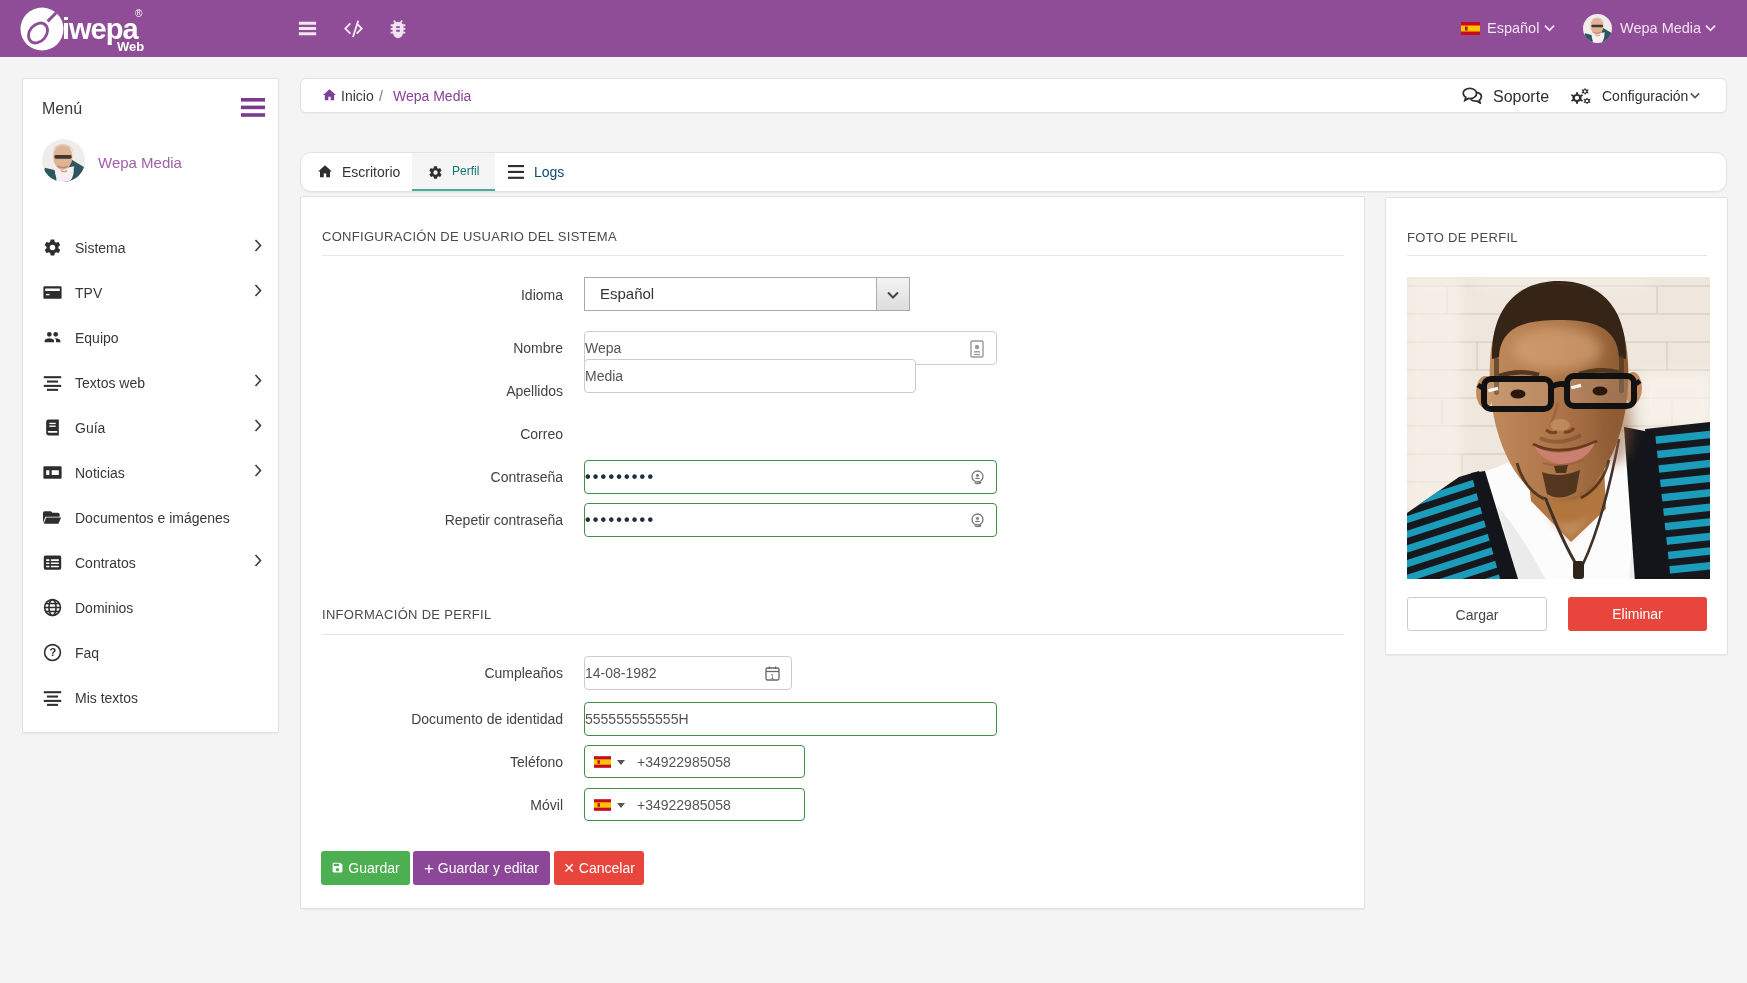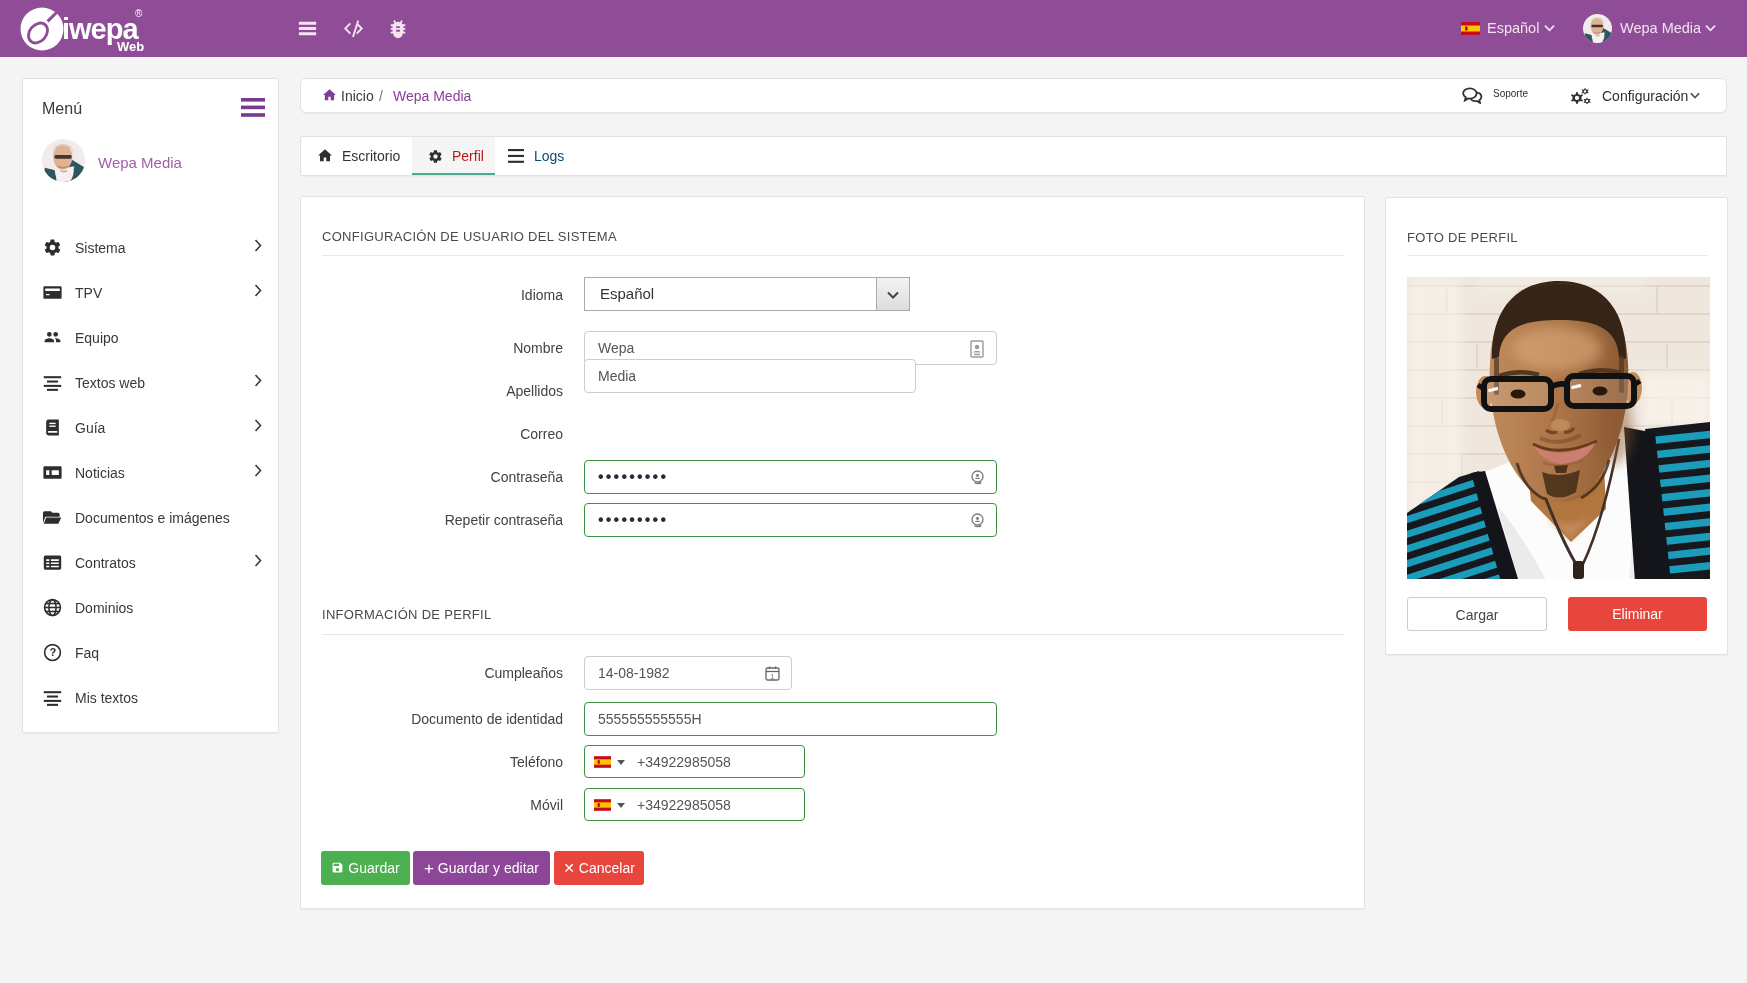--- a/index.html
+++ b/index.html
@@ -11,27 +11,27 @@
 #nav{position:absolute;left:0;top:0;width:1747px;height:57px;background:#8e4d96}
 #nav .nico{position:absolute;top:17px;color:#f4e3f2}
 
 #side{left:22px;top:78px;width:255px;height:653px}
 .mitem{position:absolute;left:0;width:255px;height:45px}
 .mitem .mic{position:absolute;left:20px;top:13px;width:19px;height:19px;color:#2e2e2e}
 .mitem .mtx{position:absolute;left:52px;top:15px;font-size:14px;color:#383838}
 .mitem .chv{position:absolute;right:16px;top:14px;color:#444;font-size:14px}
 
 #crumb{left:300px;top:78px;width:1425px;height:33px;border-radius:6px}
-#tabs{left:300px;top:136px;width:1425px;height:38px;border-radius:2px}
+#tabs{left:300px;top:152px;width:1425px;height:38px;border-radius:11px}
 
 #main{left:300px;top:196px;width:1063px;height:711px}
 .sechead{position:absolute;left:21px;font-size:13px;color:#4a4a4a;letter-spacing:.3px}
 .hr{position:absolute;left:21px;height:1px;background:#e7e7e7}
 .flabel{position:absolute;font-size:14px;color:#424242;width:241px;text-align:right;left:21px}
-.inp{position:absolute;left:283px;background:#fff;border:1px solid #ccc;border-radius:4px;font-size:14px;color:#555;line-height:32px;padding-left:13px;box-sizing:border-box;height:34px}
+.inp{position:absolute;left:283px;background:#fff;border:1px solid #ccc;border-radius:4px;font-size:14px;color:#555;line-height:32px;box-sizing:border-box;height:34px}
 .inp.green{border:1px solid #3f9043}
 .btn{position:absolute;height:34px;border-radius:3px;color:#fff;font-size:14px;text-align:center;line-height:34px;box-sizing:border-box}
 
 #photo{left:1385px;top:197px;width:341px;height:456px}
 </style>
 </head>
 <body>
 
 <div id="nav">
   <svg class="abs" style="left:19px;top:5px" width="128" height="48" viewBox="0 0 128 48">
@@ -215,21 +215,21 @@
   <svg class="abs" style="left:21px;top:9px;color:#7d3f98" width="15" height="14" viewBox="0 0 24 24" fill="currentColor">
       <path d="M12 2 1 12h3v9h6v-6h4v6h6v-9h3z"></path>
     </svg>
   <div class="abs" style="left:40px;top:9px;font-size:14px;color:#3a3a3a">Inicio</div>
   <div class="abs" style="left:78px;top:9px;font-size:14px;color:#777">/</div>
   <div class="abs" style="left:92px;top:9px;font-size:14px;color:#8a3f98">Wepa Media</div>
   <svg class="abs" style="left:1161px;top:8px;color:#2f2f2f" width="22" height="17" viewBox="0 0 24 19" fill="none" stroke="currentColor" stroke-width="2">
       <path d="M8.5 1.5 C4.4 1.5 1 4 1 7.1 c0 1.8 1.1 3.4 2.9 4.4 L3 15 l3.6-2.2 c.6.1 1.2.2 1.9.2 4.1 0 7.5-2.5 7.5-5.7S12.6 1.5 8.5 1.5Z"></path>
       <path d="M16 6c3 .5 5.4 2.6 5.4 5 0 1.5-.9 2.9-2.3 3.8l.7 2.9-3.1-1.9c-.5.1-1 .1-1.6.1-2.3 0-4.3-.8-5.6-2"></path>
     </svg>
-  <div class="abs" style="left:1192px;top:9px;font-size:10px;color:#2e2e2e">Soporte</div>
+  <div class="abs" style="left:1192px;top:9px;font-size:16px;color:#2e2e2e">Soporte</div>
   <svg class="abs" style="left:1267px;top:8px;color:#2f2f2f" width="23" height="18" viewBox="0 0 23 18">
     <g fill="currentColor">
         <path d="M7.5 2.2a5.3 5.3 0 0 0-2.3-1L4.9-.7H3.1L2.8 1.2a5.3 5.3 0 0 0-2.3 1L-1.1 1.1-2 2.6l1.6 1.1a5.3 5.3 0 0 0 0 2.5L-2 7.3l.9 1.5 1.6-1a5.3 5.3 0 0 0 2.3 1l.3 1.9h1.8l.3-1.9a5.3 5.3 0 0 0 2.3-1l1.6 1 .9-1.5-1.6-1.1a5.3 5.3 0 0 0 0-2.5l1.6-1.1-.9-1.5zM4 7.1a2.1 2.1 0 1 1 0-4.3 2.1 2.1 0 0 1 0 4.3z" transform="translate(5,6)"></path>
     <path d="M4.5 1.3a3 3 0 0 0-1.3-.5L3-.3H2L1.8.8a3 3 0 0 0-1.3.5L-.4.7-1 1.6l1 .6a3 3 0 0 0 0 1.4l-1 .6.6.9 1-.6a3 3 0 0 0 1.3.5l.2 1.1h1l.2-1.1a3 3 0 0 0 1.3-.5l1 .6.6-.9-1-.6a3 3 0 0 0 0-1.4l1-.6-.6-.9zM2.5 4.1a1.2 1.2 0 1 1 0-2.4 1.2 1.2 0 0 1 0 2.4z" transform="translate(14.5,1.5)"></path>
     <path d="M4.5 1.3a3 3 0 0 0-1.3-.5L3-.3H2L1.8.8a3 3 0 0 0-1.3.5L-.4.7-1 1.6l1 .6a3 3 0 0 0 0 1.4l-1 .6.6.9 1-.6a3 3 0 0 0 1.3.5l.2 1.1h1l.2-1.1a3 3 0 0 0 1.3-.5l1 .6.6-.9-1-.6a3 3 0 0 0 0-1.4l1-.6-.6-.9zM2.5 4.1a1.2 1.2 0 1 1 0-2.4 1.2 1.2 0 0 1 0 2.4z" transform="translate(16.5,11)"></path>
       </g>
   </svg>
   <div class="abs" style="left:1301px;top:9px;font-size:14px;color:#2e2e2e">Configuración</div>
   <svg class="abs" style="left:1389px;top:13px" width="10" height="7" viewBox="0 0 12 8" fill="none" stroke="#555" stroke-width="2">
       <path d="M1 1.5 6 6.5 11 1.5"></path>
@@ -238,21 +238,21 @@
 
 <div id="tabs" class="card">
   <svg class="abs" style="left:16px;top:11px;color:#2e2e2e" width="16" height="15" viewBox="0 0 24 24" fill="currentColor">
       <path d="M12 2 1 12h3v9h6v-6h4v6h6v-9h3z"></path>
     </svg>
   <div class="abs" style="left:41px;top:11px;font-size:14px;color:#333">Escritorio</div>
   <div class="abs" style="left:111px;top:0;width:83px;height:36px;background:#f5f5f5;border-bottom:2px solid #4aab96"></div>
   <svg class="abs" style="left:127px;top:12px;color:#2e2e2e" width="15" height="15" viewBox="0 0 24 24" fill="currentColor">
       <path d="M19.4 13a7.5 7.5 0 0 0 .1-1 7.5 7.5 0 0 0-.1-1l2.1-1.7a.5.5 0 0 0 .1-.6l-2-3.5a.5.5 0 0 0-.6-.2l-2.5 1a7.3 7.3 0 0 0-1.7-1l-.4-2.6a.5.5 0 0 0-.5-.4h-4a.5.5 0 0 0-.5.4l-.4 2.6a7.3 7.3 0 0 0-1.7 1l-2.5-1a.5.5 0 0 0-.6.2l-2 3.5a.5.5 0 0 0 .1.6L4.5 11a7.5 7.5 0 0 0 0 2l-2.1 1.7a.5.5 0 0 0-.1.6l2 3.5c.1.2.4.3.6.2l2.5-1a7.3 7.3 0 0 0 1.7 1l.4 2.6c0 .2.2.4.5.4h4c.2 0 .4-.2.5-.4l.4-2.6a7.3 7.3 0 0 0 1.7-1l2.5 1c.2.1.5 0 .6-.2l2-3.5a.5.5 0 0 0-.1-.6zM12 15.5A3.5 3.5 0 1 1 12 8.5a3.5 3.5 0 0 1 0 7z"></path>
     </svg>
-  <div class="abs" style="left:151px;top:11px;font-size:14px;color:#b91c1c">Perfil</div>
+  <div class="abs" style="left:151px;top:11px;font-size:12px;color:#0f766e">Perfil</div>
   <svg class="abs" style="left:207px;top:12px;color:#2e2e2e" width="16" height="14" viewBox="0 0 24 21" fill="currentColor">
       <rect width="24" height="3.2"></rect>
       <rect y="8.8" width="24" height="3.2"></rect>
       <rect y="17.6" width="24" height="3.2"></rect>
     </svg>
   <div class="abs" style="left:233px;top:11px;font-size:14px;color:#0c4a6e">Logs</div>
 </div>
 
 <div id="main" class="card">
   <div class="sechead" style="top:32px">CONFIGURACIÓN DE USUARIO DEL SISTEMA</div>

